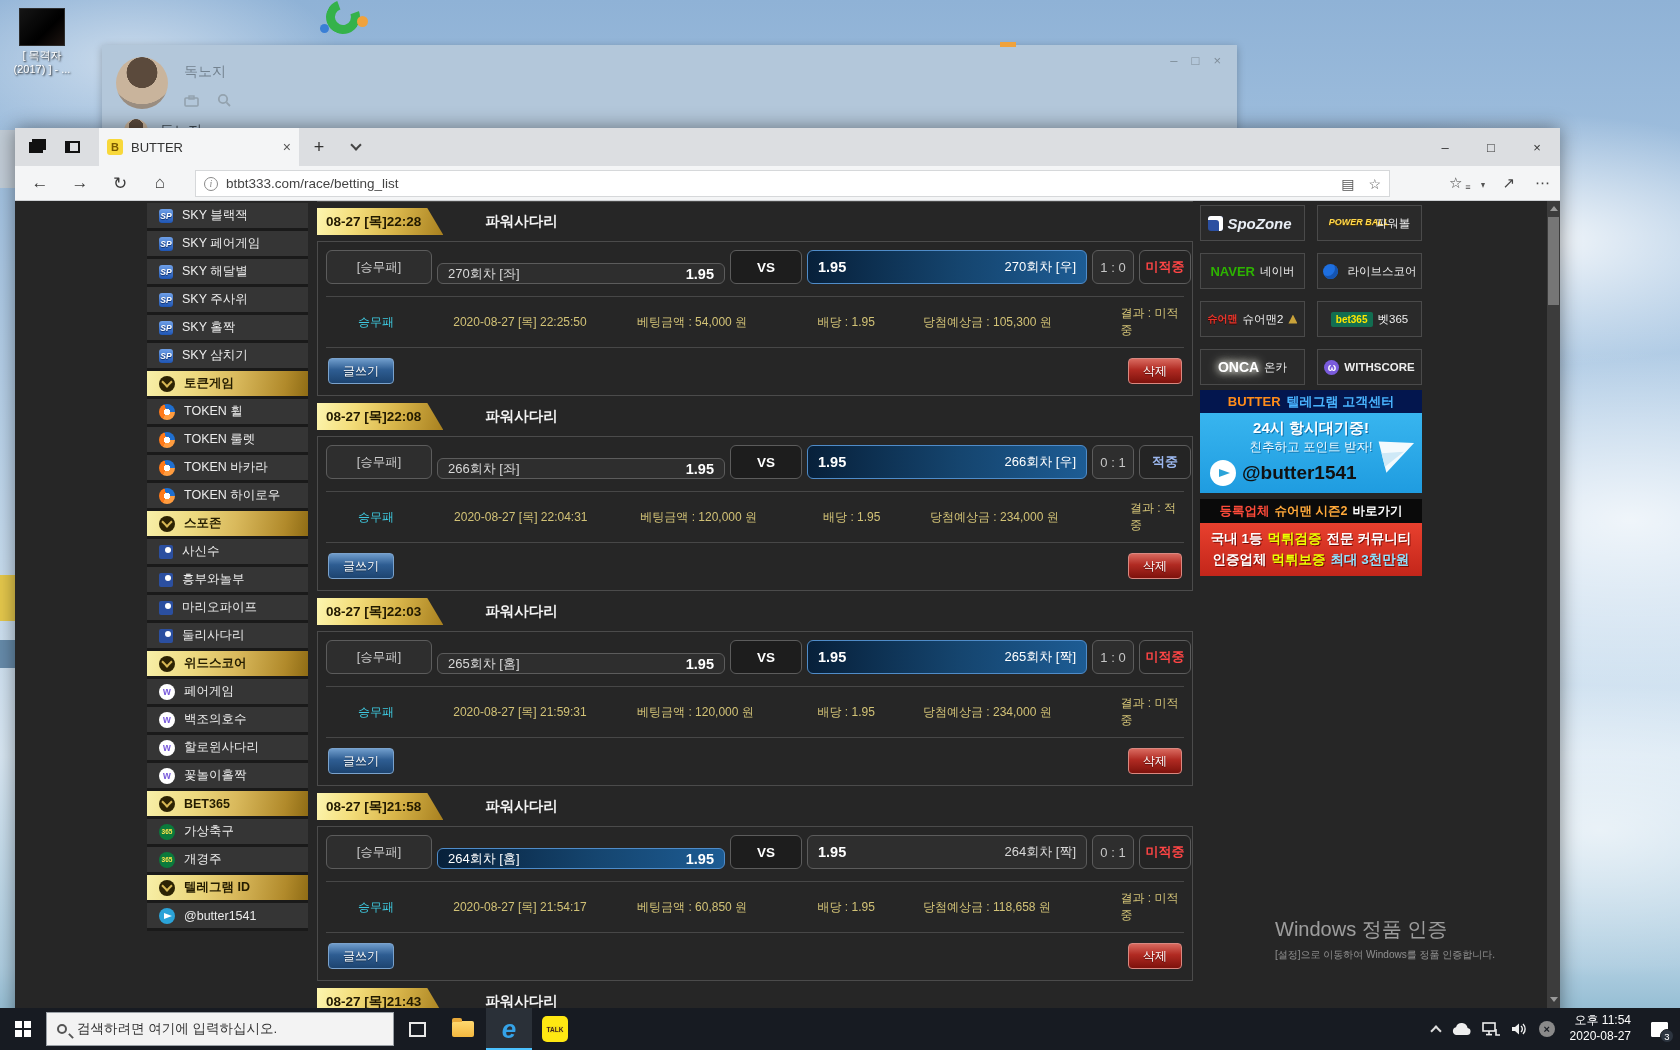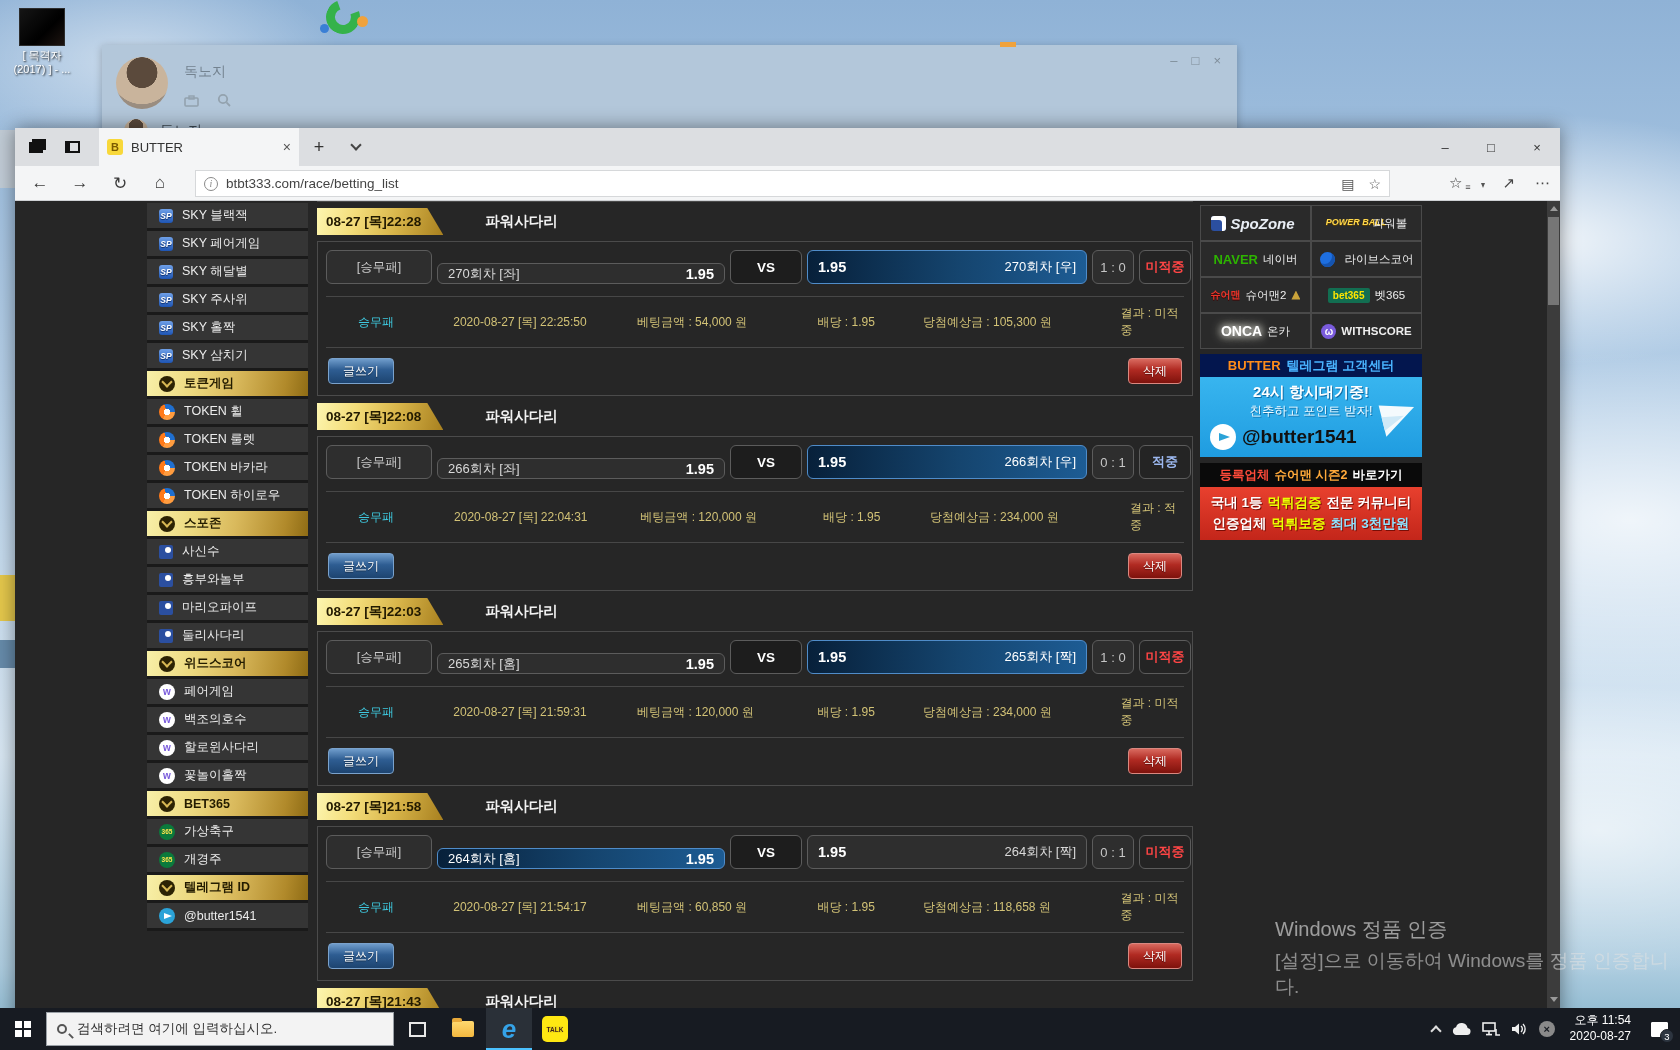--- a/index.html
+++ b/index.html
@@ -16,21 +16,21 @@
   .desk-icon { position:absolute; left:6px; top:8px; width:72px; text-align:center; }
   .desk-thumb { width:46px; height:38px; margin:0 auto; background:linear-gradient(135deg,#151515,#000 60%,#1d1410); border:1px solid #2c2c2c; }
   .desk-label { margin-top:3px; font-size:11px; color:#fff; text-shadow:1px 1px 2px #000; line-height:1.25; }
   .desk-logo { position:absolute; left:320px; top:-6px; width:50px; height:54px; }
   .desk-logo .ring { position:absolute; left:6px; top:6px; width:34px; height:34px; border-radius:50%; border:9px solid #35b24a; border-top-color:transparent; transform:rotate(25deg); }
   .desk-logo .dot-o { position:absolute; right:2px; top:22px; width:11px; height:11px; border-radius:50%; background:#f0a23c; }
   .desk-logo .dot-b { position:absolute; left:0; top:30px; width:9px; height:9px; border-radius:50%; background:#3a7fd5; }
   .frag { position:absolute; }
   .watermark { position:absolute; left:1275px; top:916px; z-index:20; color:rgba(230,230,230,.62); }
   .watermark .w1 { font-size:20px; }
-  .watermark .w2 { font-size:19px; margin-top:5px; color:rgba(225,225,225,.55); }
+  .watermark .w2 { font-size:10px; margin-top:5px; color:rgba(225,225,225,.55); }
   
   .kakao { position:absolute; left:102px; top:45px; width:1135px; height:95px; background:#b3c7da; box-shadow:0 2px 8px rgba(0,0,0,.25); z-index:5; }
   .kk-avatar { position:absolute; left:14px; top:12px; width:52px; height:52px; border-radius:50%; background:radial-gradient(circle at 50% 30%,#5b4a3c 0 34%,#c9b49c 35% 70%,#9a8d80 71%); }
   .kk-avatar.small { left:22px; top:74px; width:24px; height:24px; }
   .kk-name { position:absolute; left:82px; top:18px; font-size:14px; color:#73828f; }
   .kk-tools { position:absolute; left:82px; top:48px; color:#93a2ae; font-size:13px; letter-spacing:4px; }
   .kk-name2 { position:absolute; left:58px; top:77px; font-size:14px; color:#3e4a54; }
   .kk-ctrls { position:absolute; right:16px; top:8px; display:flex; gap:14px; color:#7f8d99; font-size:13px; }
   .kk-notch { position:absolute; left:898px; top:-3px; width:16px; height:5px; background:#f0a23c; }
   
@@ -114,21 +114,21 @@
   .d-amt { width:212px; }
   .d-odds { width:124px; }
   .d-exp { width:232px; }
   .d-res { margin-left:auto; margin-right:4px; }
   .btnrow { margin-top:10px; display:flex; justify-content:space-between; padding:0 2px 2px; }
   .btn { height:26px; padding:0 14px; border-radius:4px; font-size:12px; color:#fff; display:flex; align-items:center; text-shadow:0 1px 1px rgba(0,0,0,.5); }
   .btn-write { background:linear-gradient(180deg,#6f9ccb,#2e5d92 45%,#1d4470); border:1px solid #7aa2cc; }
   .btn-del { background:linear-gradient(180deg,#d96a5f,#b02a22 45%,#7e120c); border:1px solid #d98880; }
   
   .rightcol { position:absolute; left:1185px; top:4px; width:222px; }
-  .tiles { display:grid; grid-template-columns:1fr 1fr; gap:0; }
+  .tiles { display:grid; grid-template-columns:1fr 1fr; gap:12px; }
   .tile { height:36px; background:#2a2a2a; border:1px solid #4a4a4a; display:flex; align-items:center; justify-content:center; gap:5px; overflow:hidden; }
   .tile .logo { font-weight:bold; white-space:nowrap; }
   .tile .sub { font-size:11.5px; color:#eee; white-space:nowrap; }
   .tile[data-kind="spozone"] .logo { font-style:italic; color:#e9eef5; font-size:15px; }
   .tile[data-kind="spozone"]::before { content:""; width:15px; height:15px; background:#2b4fa0; border-radius:3px; margin-right:-1px; box-shadow:inset -4px 4px 0 #fff; }
   .tile[data-kind="powerball"] .logo { font-style:italic; color:#ffd84d; font-size:9px; line-height:1.05; width:42px; text-align:center; text-shadow:0 1px 0 #5a3e00; }
   .tile[data-kind="naver"] .logo { color:#2db400; font-size:13px; }
   .tile[data-kind="livescore"]::before { content:""; width:15px; height:15px; border-radius:50%; background:#1e6fe0; box-shadow:inset -3px -3px 0 #1554b0; }
   .tile[data-kind="sureman"] .logo { color:#e8372c; font-size:10px; text-shadow:0 1px 0 #400; }
   .tile[data-kind="sureman"]::after { content:""; width:9px; height:9px; background:#caa33a; clip-path:polygon(50% 0,100% 100%,0 100%); }

